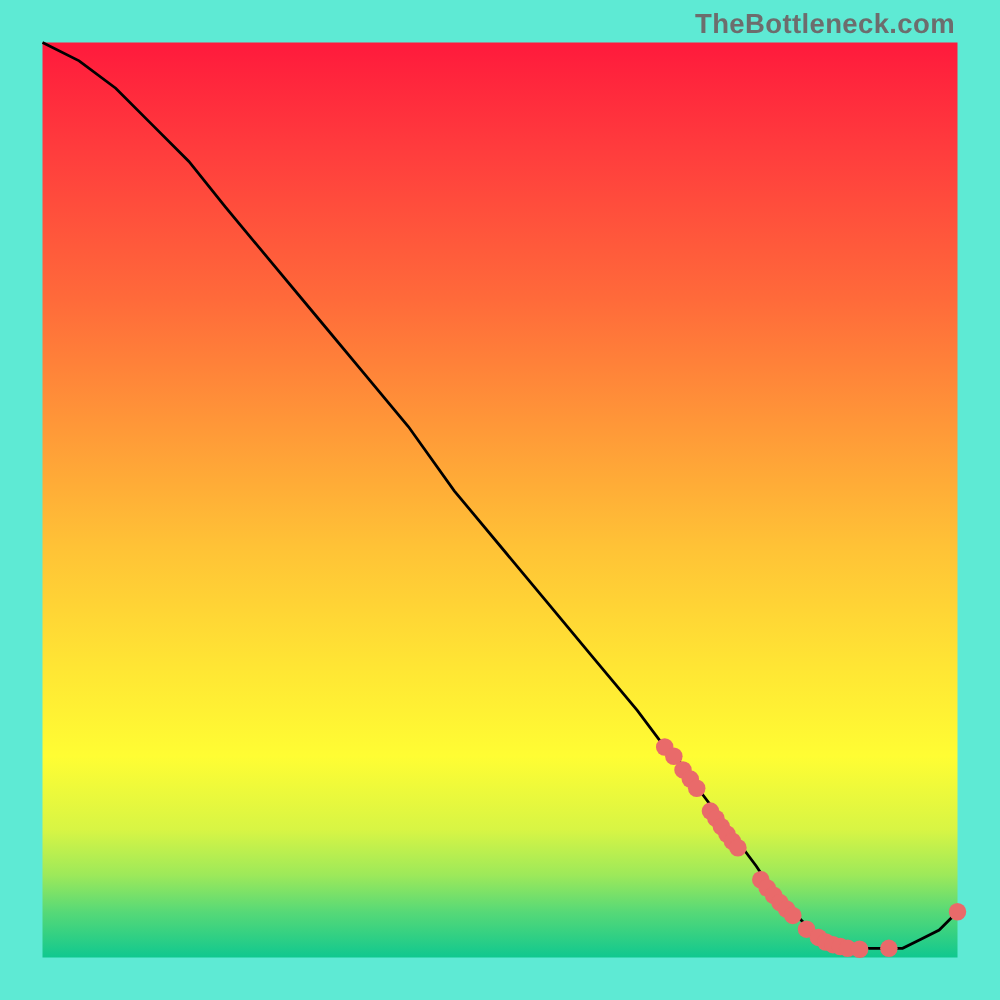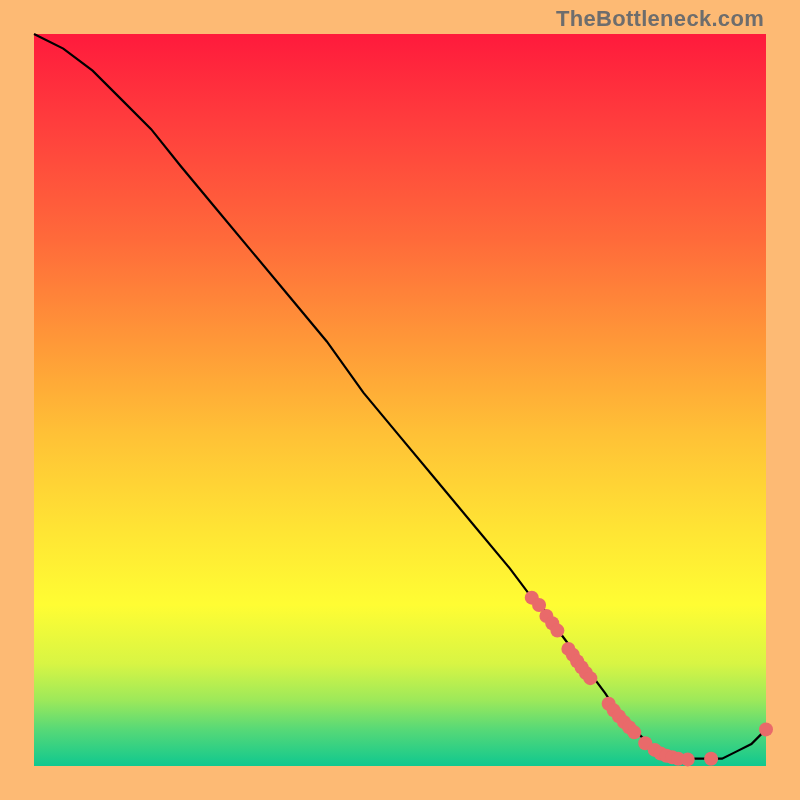--- a/index.html
+++ b/index.html
@@ -7,21 +7,21 @@
     padding: 0;
     width: 800px;
     height: 800px;
     background: #000;
     overflow: hidden;
   }
   .stage {
     position: relative;
     width: 800px;
     height: 800px;
-    background: #fdba74;
+    background: #5eead4;
   }
   .plot-area {
     position: absolute;
     left: 34px;
     top: 34px;
     width: 732px;
     height: 732px;
     
     background: linear-gradient(
       to bottom,

